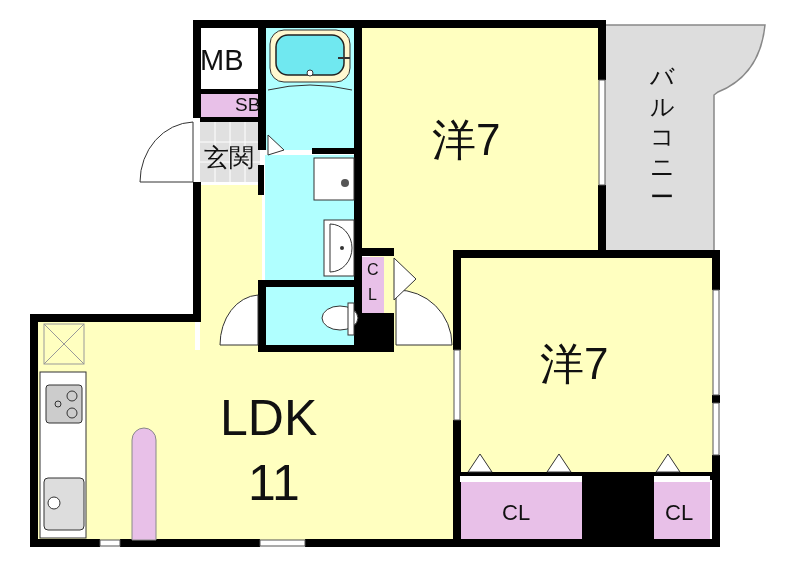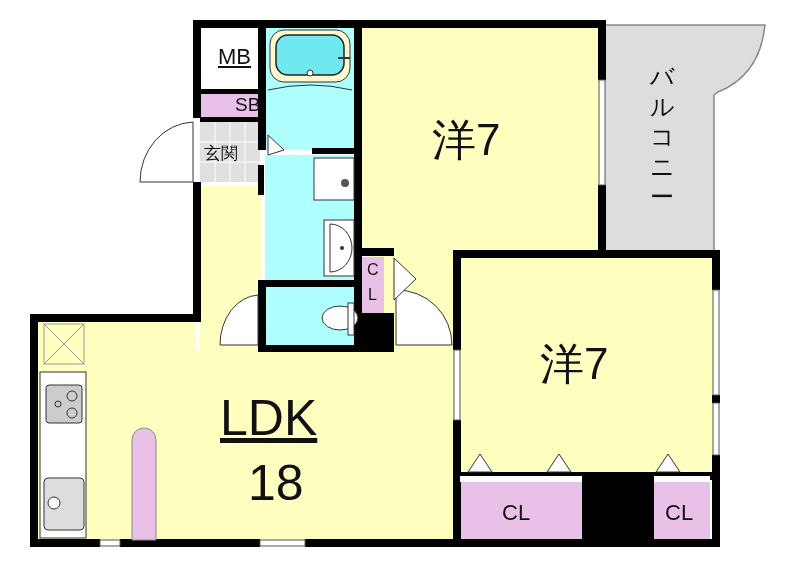--- a/index.html
+++ b/index.html
@@ -133,24 +133,24 @@
 
   <g fill="#fff" stroke="#333">
     <path d="M468,472 L480,454 L492,472 Z"></path>
     <path d="M547,472 L559,454 L571,472 Z"></path>
     <path d="M656,472 L668,454 L680,472 Z"></path>
   </g>
   <rect x="460" y="476" width="122" height="6" fill="#fff"></rect>
   <rect x="654" y="476" width="56" height="6" fill="#fff"></rect>
 </svg>
 
-<div class="lbl" style="left:218px;top:46px;font-size:22px;text-decoration:underline;">MB</div>
+<div class="lbl" style="left:200px;top:46px;font-size:29px;">MB</div>
 <div class="lbl" style="left:211px;top:95px;font-size:19px;margin-left:24px;">SB</div>
-<div class="lbl jp" style="left:204px;top:145px;font-size:17px;">玄関</div>
+<div class="lbl jp" style="left:204px;top:145px;font-size:25px;">玄関</div>
 <div class="lbl jp" style="left:432px;top:118px;font-size:44px;">洋7</div>
 <div class="lbl jp" style="left:540px;top:342px;font-size:44px;">洋7</div>
 <div class="lbl jp" style="left:650px;top:62px;font-size:24px;width:26px;white-space:normal;word-break:break-all;line-height:1.25;">バルコニー</div>
-<div class="lbl" style="left:220px;top:393px;font-size:50px;text-decoration:underline;">LDK</div>
-<div class="lbl" style="left:248px;top:458px;font-size:50px;">18</div>
+<div class="lbl" style="left:220px;top:393px;font-size:50px;">LDK</div>
+<div class="lbl" style="left:248px;top:458px;font-size:50px;">11</div>
 <div class="lbl" style="left:367px;top:262px;font-size:16px;">C</div>
 <div class="lbl" style="left:368px;top:287px;font-size:16px;">L</div>
 <div class="lbl" style="left:502px;top:502px;font-size:22px;">CL</div>
 <div class="lbl" style="left:665px;top:502px;font-size:22px;">CL</div>
 
 </body></html>

